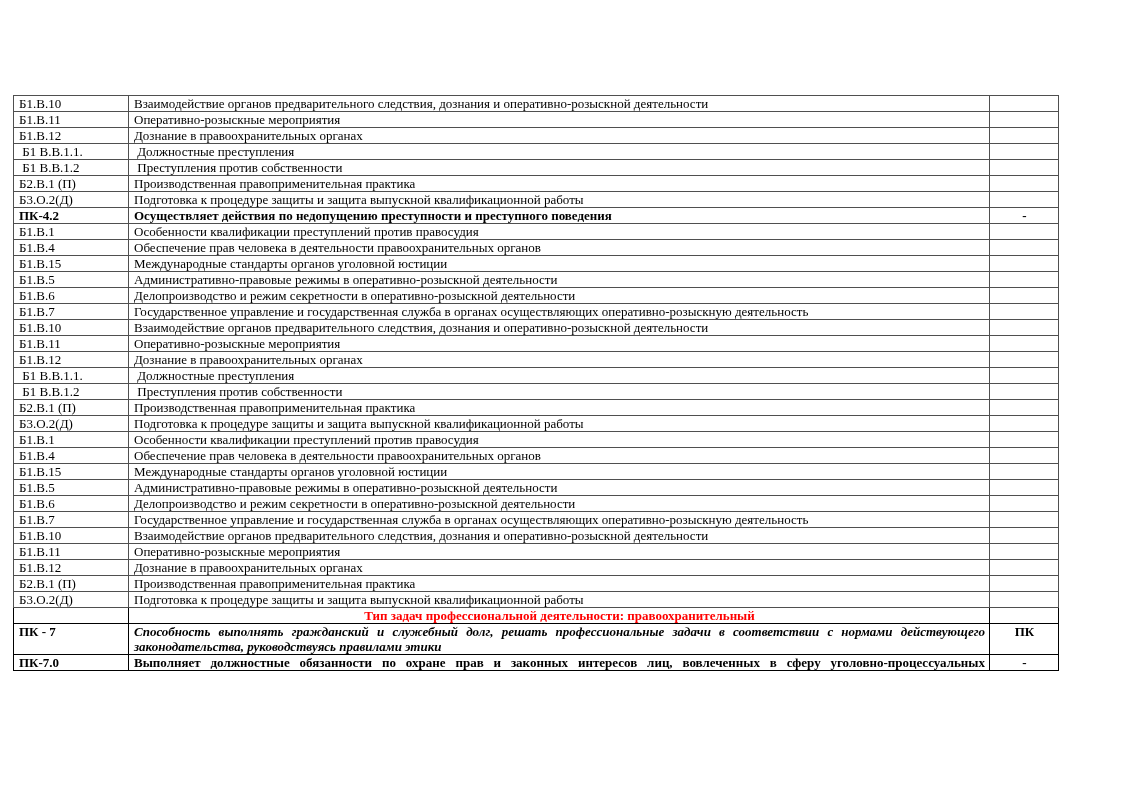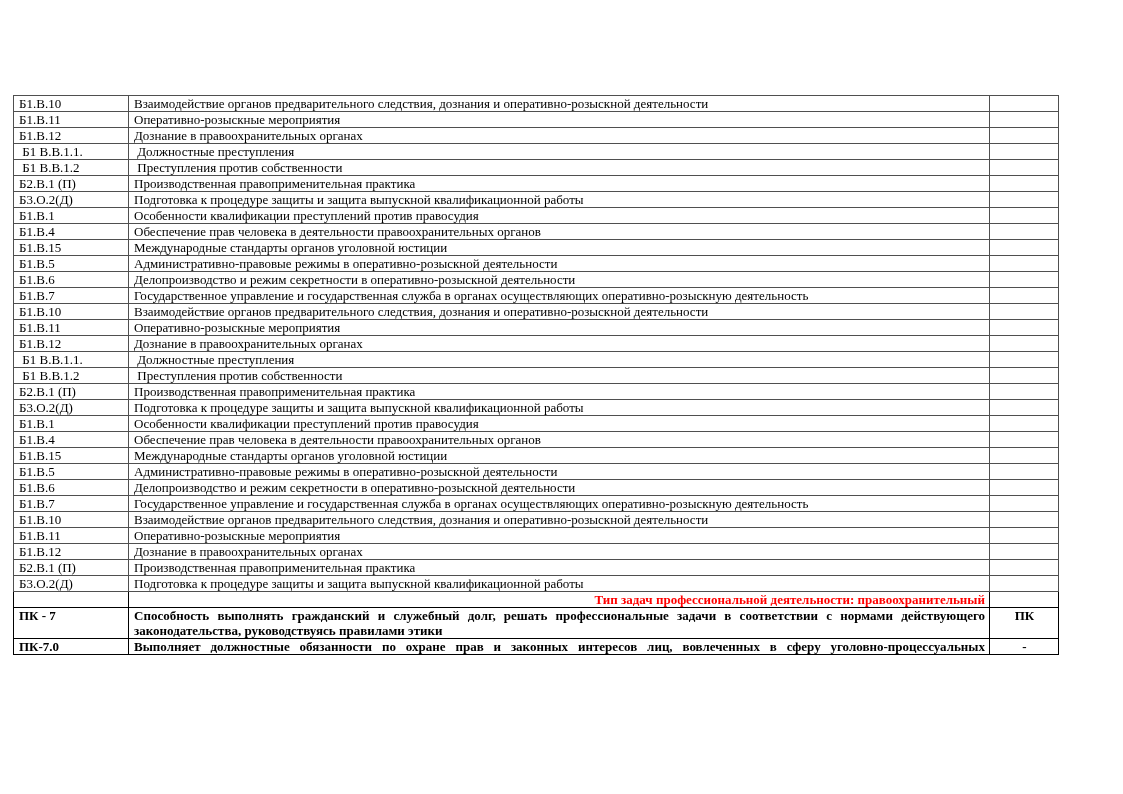--- a/index.html
+++ b/index.html
@@ -42,20 +42,21 @@
   tr.r-bold td { font-weight: bold; }
   tr.r-section td.desc-cell {
     font-weight: bold;
     text-align: center;
     white-space: nowrap;
   }
   tr.r-justify td { vertical-align: top; }
   tr.r-justify td.desc-cell {
     white-space: normal;
     text-align: justify;
+    font-style: italic;
   }
   tr.r-justify-last td.desc-cell {
     white-space: normal;
     text-align: justify;
     text-align-last: justify;
   }
   tr.r-heavy td { border-color: #000000; }
 </style>
 </head>
 <body>
@@ -96,20 +97,25 @@
         <tr class="r-normal">
           <td class="code-cell">Б2.В.1 (П)</td>
           <td class="desc-cell">Производственная правоприменительная практика</td>
           <td class="mark-cell"></td>
         </tr>
         <tr class="r-normal">
           <td class="code-cell">Б3.О.2(Д)</td>
           <td class="desc-cell">Подготовка к процедуре защиты и защита выпускной квалификационной работы</td>
           <td class="mark-cell"></td>
         </tr>
+        <tr class="r-bold">
+          <td class="code-cell">ПК-4.2</td>
+          <td class="desc-cell">Осуществляет действия по недопущению преступности и преступного поведения</td>
+          <td class="mark-cell">-</td>
+        </tr>
         <tr class="r-normal">
           <td class="code-cell">Б1.В.1</td>
           <td class="desc-cell">Особенности квалификации преступлений против правосудия</td>
           <td class="mark-cell"></td>
         </tr>
         <tr class="r-normal">
           <td class="code-cell">Б1.В.4</td>
           <td class="desc-cell">Обеспечение прав человека в деятельности правоохранительных органов</td>
           <td class="mark-cell"></td>
         </tr>
@@ -218,21 +224,21 @@
           <td class="desc-cell">Производственная правоприменительная практика</td>
           <td class="mark-cell"></td>
         </tr>
         <tr class="r-normal">
           <td class="code-cell">Б3.О.2(Д)</td>
           <td class="desc-cell">Подготовка к процедуре защиты и защита выпускной квалификационной работы</td>
           <td class="mark-cell"></td>
         </tr>
         <tr class="r-section r-heavy">
           <td class="code-cell"></td>
-          <td class="desc-cell" style="color: rgb(255, 0, 0); text-align: right;">Тип задач профессиональной деятельности: правоохранительный</td>
+          <td class="desc-cell" style="color: rgb(255, 0, 0);">Тип задач профессиональной деятельности: правоохранительный</td>
           <td class="mark-cell"></td>
         </tr>
         <tr class="r-bold r-justify r-heavy">
           <td class="code-cell">ПК - 7</td>
           <td class="desc-cell">Способность выполнять гражданский и служебный долг, решать профессиональные задачи в соответствии с нормами действующего законодательства, руководствуясь правилами этики</td>
           <td class="mark-cell">ПК</td>
         </tr>
         <tr class="r-bold r-justify-last r-heavy">
           <td class="code-cell">ПК-7.0</td>
           <td class="desc-cell">Выполняет должностные обязанности по охране прав и законных интересов лиц, вовлеченных в сферу уголовно-процессуальных</td>

